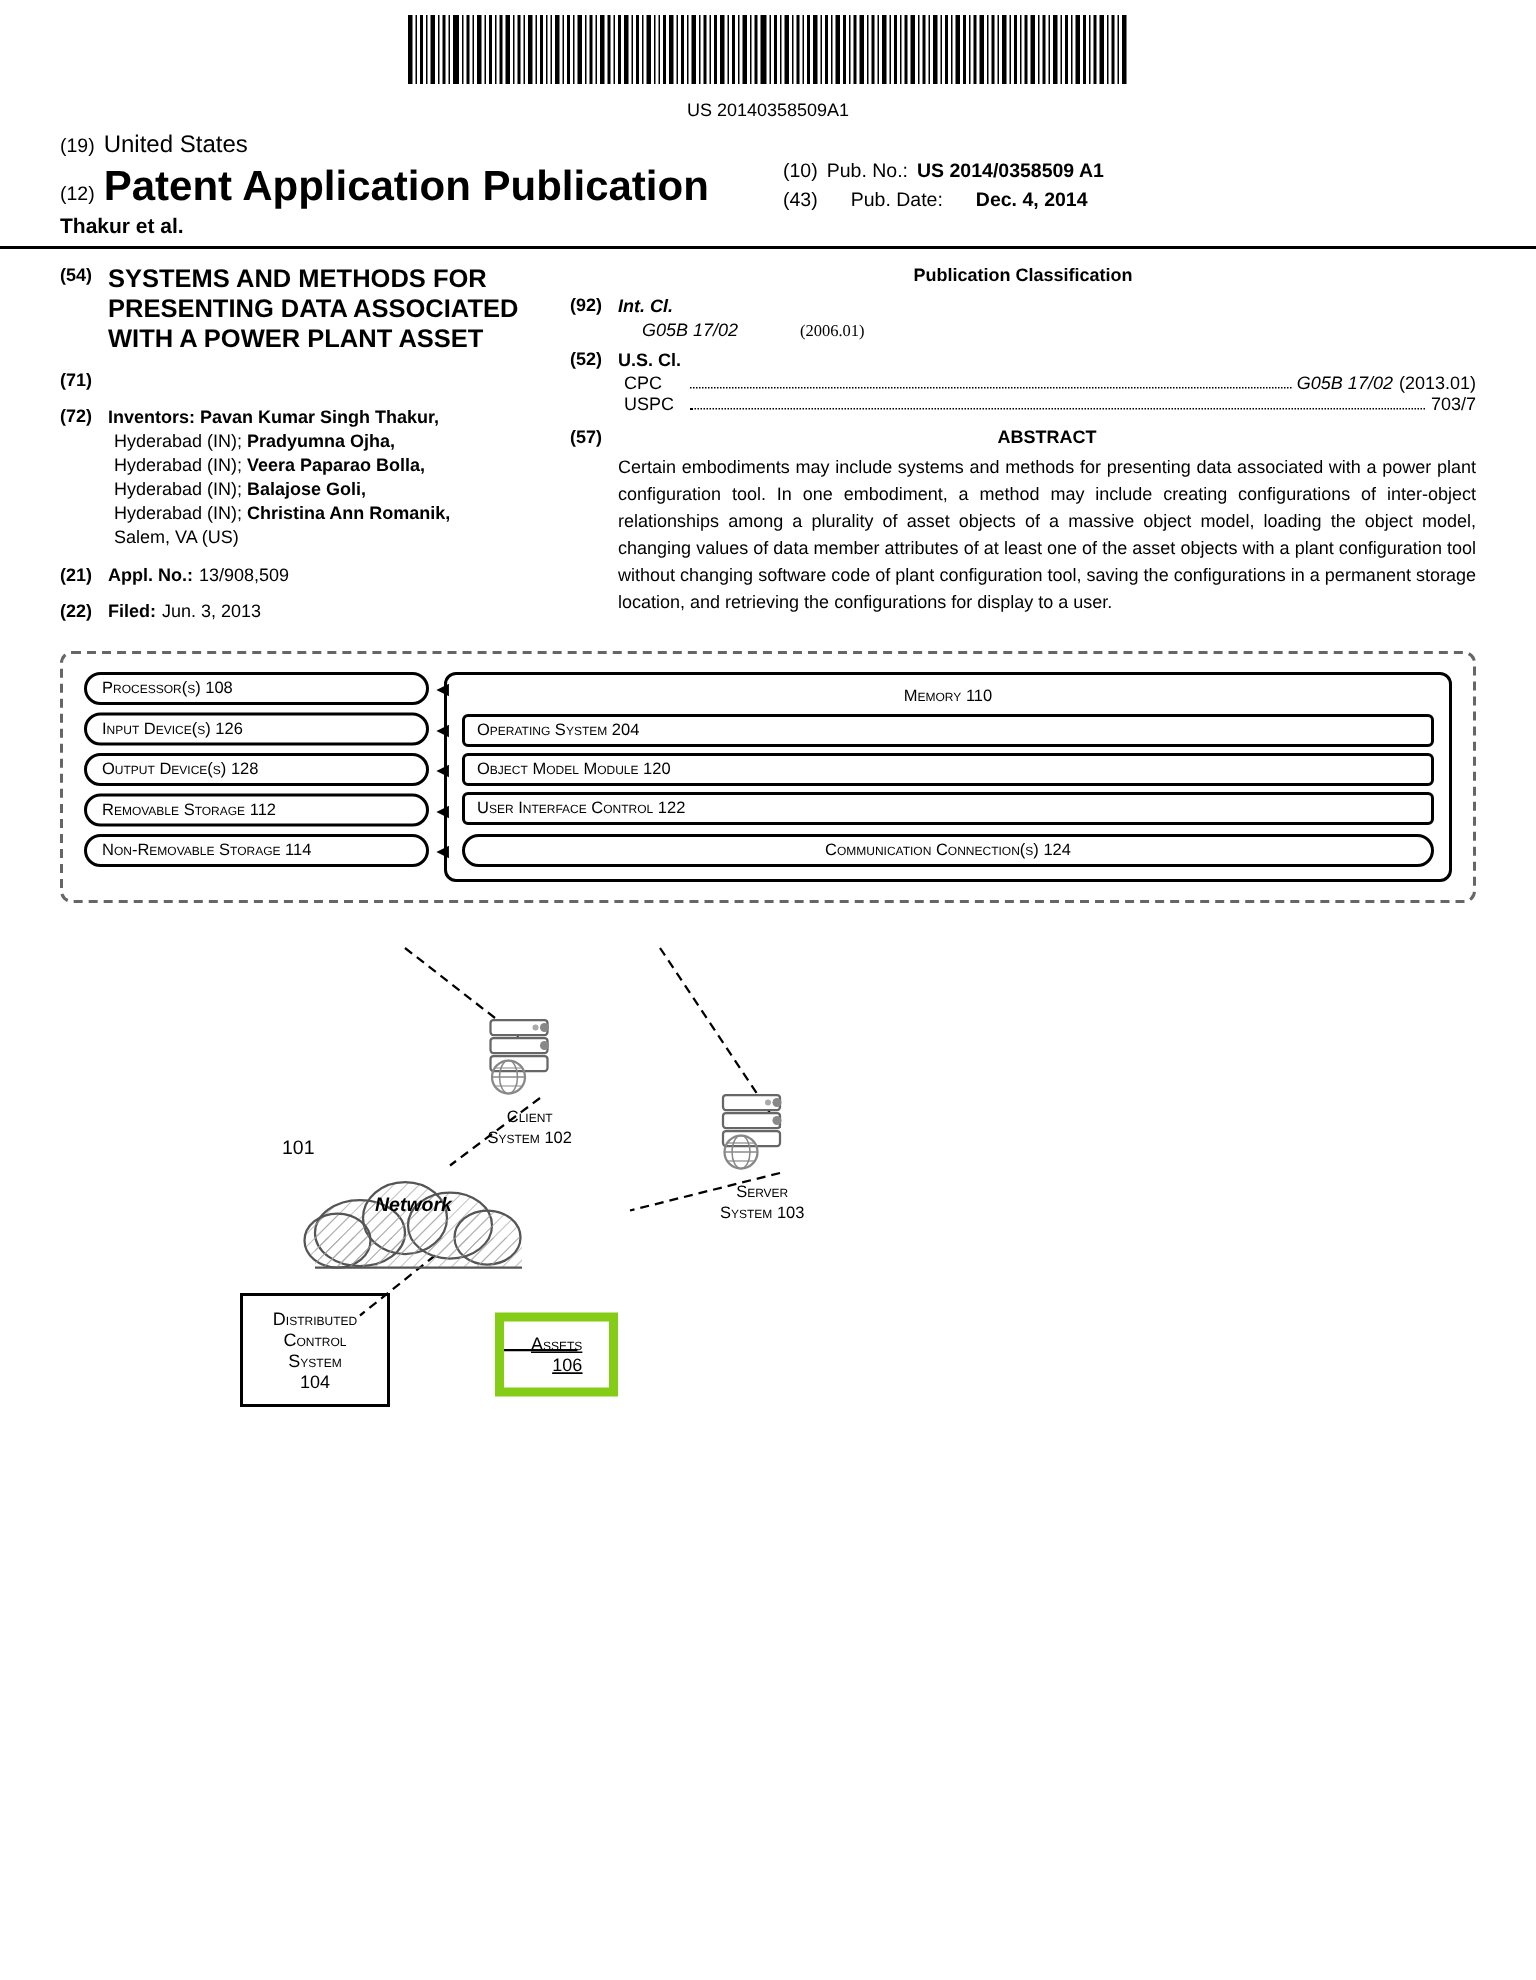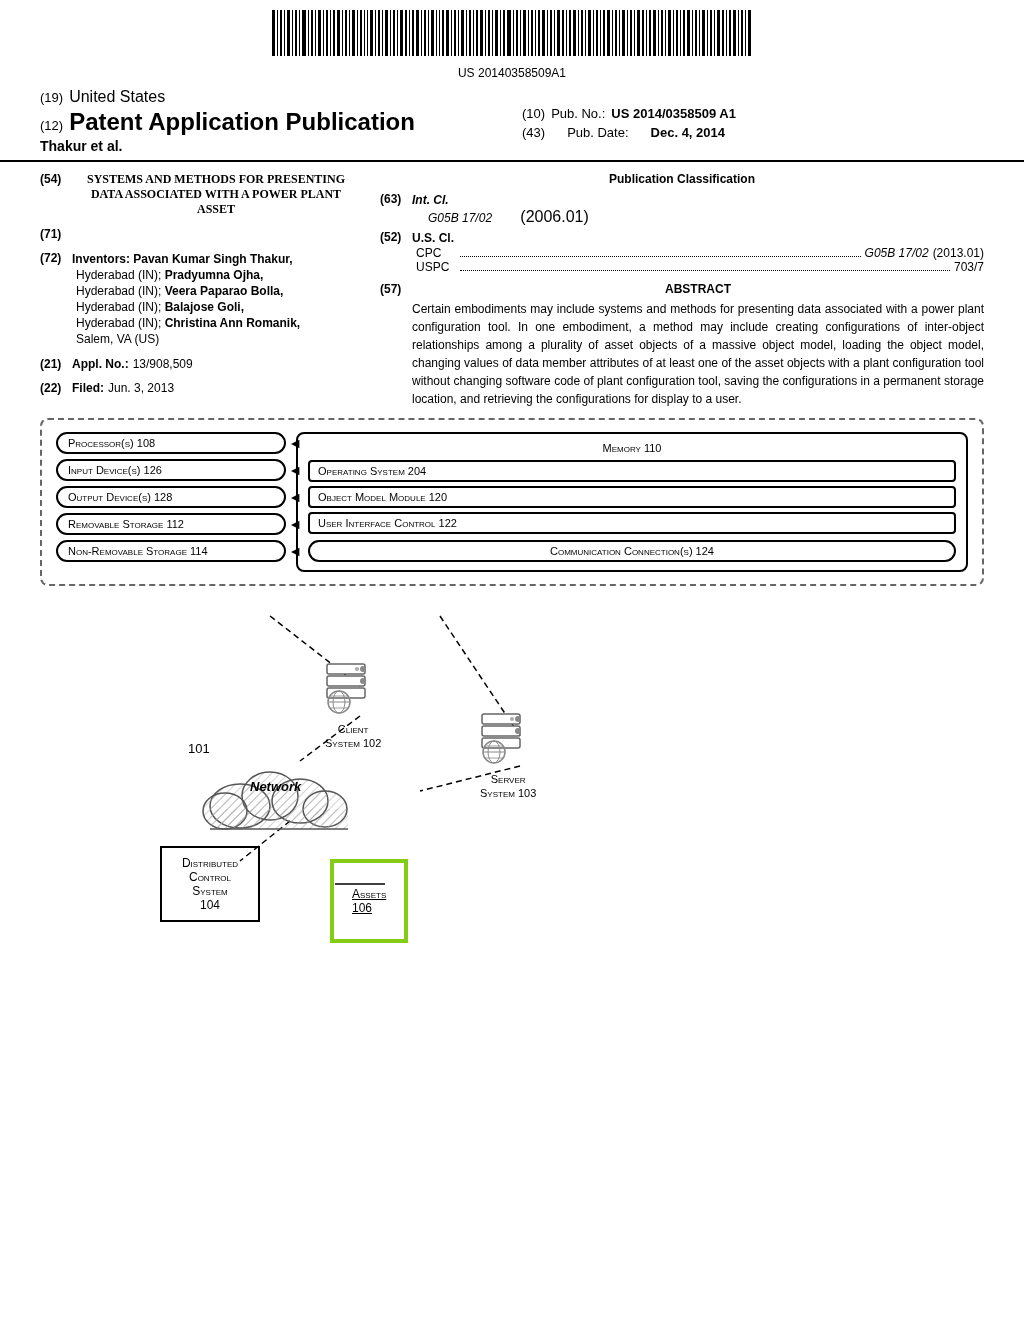--- a/index.html
+++ b/index.html
@@ -183,26 +183,26 @@
       font-family: Arial, sans-serif;
       font-size: 12px;
       font-variant: small-caps;
       text-align: center;
       min-width: 100px;
     }
     .assets-box {
       position: absolute;
       left: 290px;
       top: 253px;
-      border: 4px solid #84cc16;
-      padding: 24px 18px;
+      border: 6px solid #84cc16;
+      padding: 8px 18px;
       font-family: Arial, sans-serif;
       font-size: 12px;
       font-variant: small-caps;
-      text-align: left;
+      text-align: right;
     }
 
     
     .connector-svg {
       position: absolute;
       top: 0;
       left: 0;
       width: 100%;
       height: 100%;
       pointer-events: none;
@@ -350,21 +350,21 @@
 
 <div class="header">
   <div class="header-row1">
     <div class="header-left">
       <div style="display:flex; align-items:baseline; gap:6px;">
         <span style="font-size:13px; font-family:Arial,sans-serif;">(19)</span>
         <span style="font-size:16px; font-family:Arial,sans-serif;">United States</span>
       </div>
       <div style="display:flex; align-items:baseline; gap:6px; margin-top:2px;">
         <span style="font-size:13px; font-family:Arial,sans-serif;">(12)</span>
-        <span style="font-size:24px; font-weight:bold; font-family:Arial,sans-serif;">Patent Application Publication</span>
+        <span style="font-size:28px; font-weight:bold; font-family:Arial,sans-serif;">Patent Application Publication</span>
       </div>
       <div style="font-size:14px; font-family:Arial,sans-serif; font-weight:bold; margin-top:2px;">Thakur et al.</div>
     </div>
     <div class="header-right">
       <div style="display:flex; gap:6px; font-family:Arial,sans-serif; font-size:13px; margin-bottom:4px;">
         <span>(10)</span>
         <span>Pub. No.:</span>
         <span style="font-weight:bold;">US 2014/0358509 A1</span>
       </div>
       <div style="display:flex; gap:22px; font-family:Arial,sans-serif; font-size:13px;">
@@ -376,21 +376,21 @@
   </div>
 </div>
 
 <div class="main-content">
 
   <div class="left-col">
 
     <div class="section">
       <div style="display:flex; gap:4px;">
         <span style="font-family:Arial,sans-serif; font-size:12px; font-weight:bold; min-width:28px;">(54)</span>
-        <span style="font-family:Liberation Serif, serif; font-size:12px; font-weight:bold;text-align:center;">SYSTEMS AND METHODS FOR PRESENTING DATA ASSOCIATED WITH A POWER PLANT ASSET</span>
+        <span style="font-family:Liberation Sans, sans-serif; font-size:17px; font-weight:bold;">SYSTEMS AND METHODS FOR PRESENTING DATA ASSOCIATED WITH A POWER PLANT ASSET</span>
       </div>
     </div>
 
     <div class="section">
       <div style="display:flex; gap:4px;">
         <span style="font-family:Arial,sans-serif; font-size:12px; font-weight:bold; min-width:28px;">(71)</span>
       </div>
     </div>
 
     <div class="section">
@@ -431,26 +431,26 @@
         <span style="font-family:Arial,sans-serif; font-size:12px; font-weight:bold;">Filed:</span>
         <span style="font-family:Arial,sans-serif; font-size:12px;">Jun. 3, 2013</span>
       </div>
     </div>
   </div>
 
   <div class="right-col">
     <div class="class-heading">Publication Classification</div>
 
     <div style="display:flex; gap:4px; margin-bottom:4px;">
-      <span style="font-family:Arial,sans-serif; font-size:12px; font-weight:bold; min-width:28px;">(63)</span>
+      <span style="font-family:Arial,sans-serif; font-size:12px; font-weight:bold; min-width:28px;">(92)</span>
       <div>
         <span style="font-family:Arial,sans-serif; font-size:12px; font-weight:bold; font-style:italic;">Int. Cl.</span>
         <br>
         <span style="font-family:Arial,sans-serif; font-size:12px; font-style:italic; padding-left:16px;">G05B 17/02</span>
-        <span style="font-family:Liberation Sans, sans-serif; font-size:16px; margin-left:25px;">(2006.01)</span>
+        <span style="font-family:Liberation Serif, serif; font-size:11px; margin-left:38px;">(2006.01)</span>
       </div>
     </div>
 
     <div style="display:flex; gap:4px; margin-bottom:8px;">
       <span style="font-family:Arial,sans-serif; font-size:12px; font-weight:bold; min-width:28px;">(52)</span>
       <div style="width:100%;">
         <span style="font-family:Arial,sans-serif; font-size:12px; font-weight:bold;">U.S. Cl.</span>
         <br>
         <div style="display:flex; align-items:baseline; gap:4px; padding-left:4px;">
           <span style="font-family:Arial,sans-serif; font-size:12px; min-width:40px;">CPC</span>

